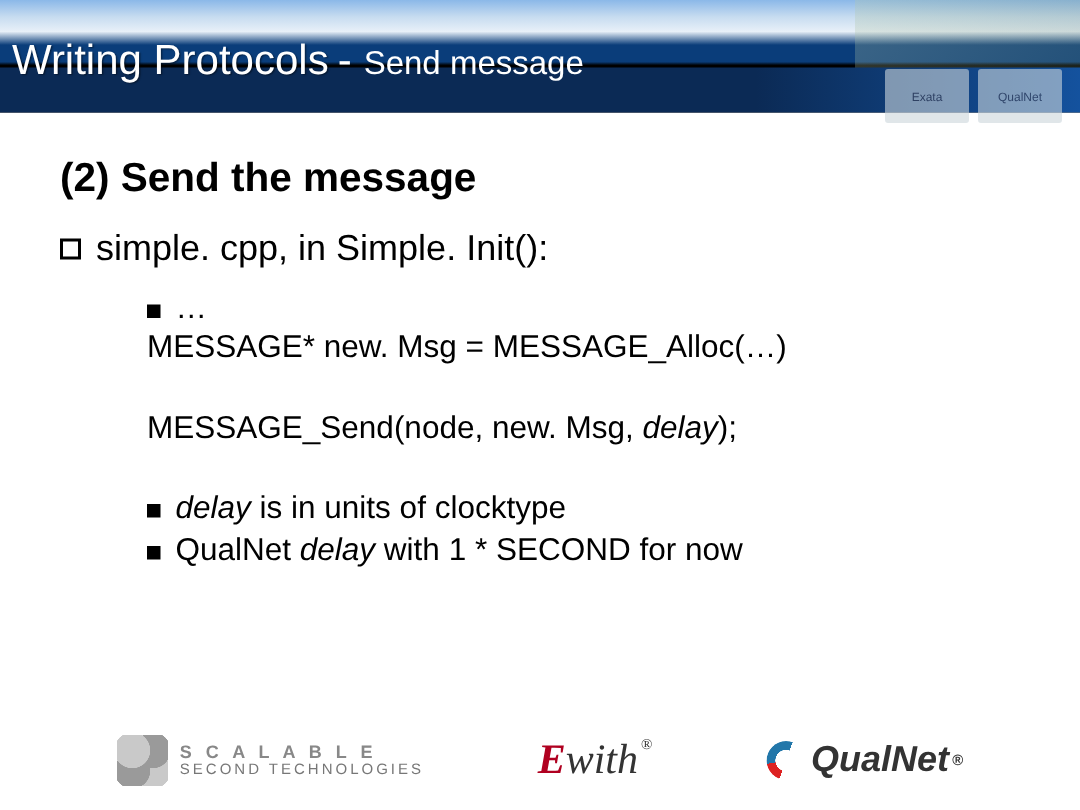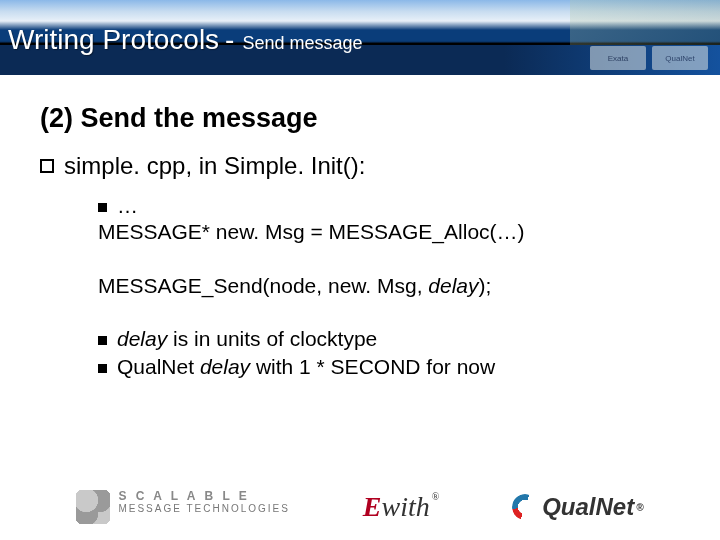--- a/index.html
+++ b/index.html
@@ -23,26 +23,26 @@
     position: absolute; left: 0; right: 0; bottom: 0; height: 30px;
     background: linear-gradient(to right, #0b2a55 0%, #0b2a55 70%, #14529e 100%);
   }
   .title-wrap {
     position: absolute; left: 8px; top: 24px; right: 120px;
     display: flex; align-items: baseline; gap: 6px;
     color: #ffffff;
   }
   .title-main { font-size: 28px; font-weight: 400; color: #ffffff; text-shadow: 1px 1px 1px rgba(0,0,0,0.4); }
   .title-dash-suffix { font-size: 28px; font-weight: 400; color: #ffffff; }
-  .title-sub { font-size: 18px; font-weight: 400; color: #ffffff; margin-left: 2px; }
+  .title-sub { font-size: 22px; font-weight: 400; color: #ffffff; margin-left: 2px; }
   .small-logos-tr {
     position: absolute; right: 12px; top: 46px; display: flex; gap: 6px;
   }
   .mini-logo {
-    width: 56px; height: 24px; background: #ccd6dc; border-radius: 2px;
+    width: 56px; height: 36px; background: #ccd6dc; border-radius: 2px;
     font-size: 8px; color: #445; display:flex; align-items:center; justify-content:center;
     opacity:0.6;
   }
 
   .content { padding: 28px 40px 0 40px; color: #000; }
   .h2 { font-size: 27px; font-weight: bold; margin-bottom: 18px; }
   .lvl1 { font-size: 24px; display:flex; align-items:flex-start; gap:10px; }
   .lvl1 .sq { width:14px; height:14px; border:2px solid #000; margin-top:7px; flex:0 0 auto; }
   .lvl2 { margin-left: 58px; margin-top: 14px; }
   .lvl2-row { font-size: 21px; display:flex; align-items:flex-start; gap:10px; }
@@ -51,21 +51,21 @@
   .code-lines .gap { height: 26px; }
   .lvl2b { margin-left: 58px; margin-top: 26px; }
   .lvl2b .lvl2-row { font-size: 21px; margin-bottom: 4px; }
   .ital { font-style: italic; }
 
   .footer-logos {
     position: absolute; left: 0; right: 0; bottom: 16px;
     display: flex; justify-content: space-around; align-items: center;
     padding: 0 40px;
   }
-  .logo-snt { display:flex; gap:8px; }
+  .logo-snt { display:flex; align-items:center; gap:8px; }
   .logo-snt .mark {
     width:34px; height:34px;
     background:
       radial-gradient(circle at 30% 30%, #c9c9c9 35%, transparent 36%),
       radial-gradient(circle at 70% 30%, #9a9a9a 35%, transparent 36%),
       radial-gradient(circle at 30% 70%, #9a9a9a 35%, transparent 36%),
       radial-gradient(circle at 70% 70%, #c9c9c9 35%, transparent 36%);
   }
   .logo-snt .txt { font-size:10px; letter-spacing:2px; color:#777; line-height:1.1; }
   .logo-snt .txt b { font-size:12px; letter-spacing:3px; color:#888; display:block; }
@@ -138,21 +138,21 @@
         </span>
       </div>
     </div>
   </div>
 
   <div class="footer-logos">
     <div class="logo-snt">
       <div class="mark"></div>
       <div class="txt">
         <b>S C A L A B L E</b>
-        <span>MESSAGE TECHNOLOGIES</span>
+        <span>SECOND TECHNOLOGIES</span>
       </div>
     </div>
     <div class="logo-exata">
       <span class="e">E</span>
         <span>with</span>
         <sup>®</sup>
     </div>
     <div class="logo-qn">
       <span class="swoosh"></span>
       <span>QualNet</span>

